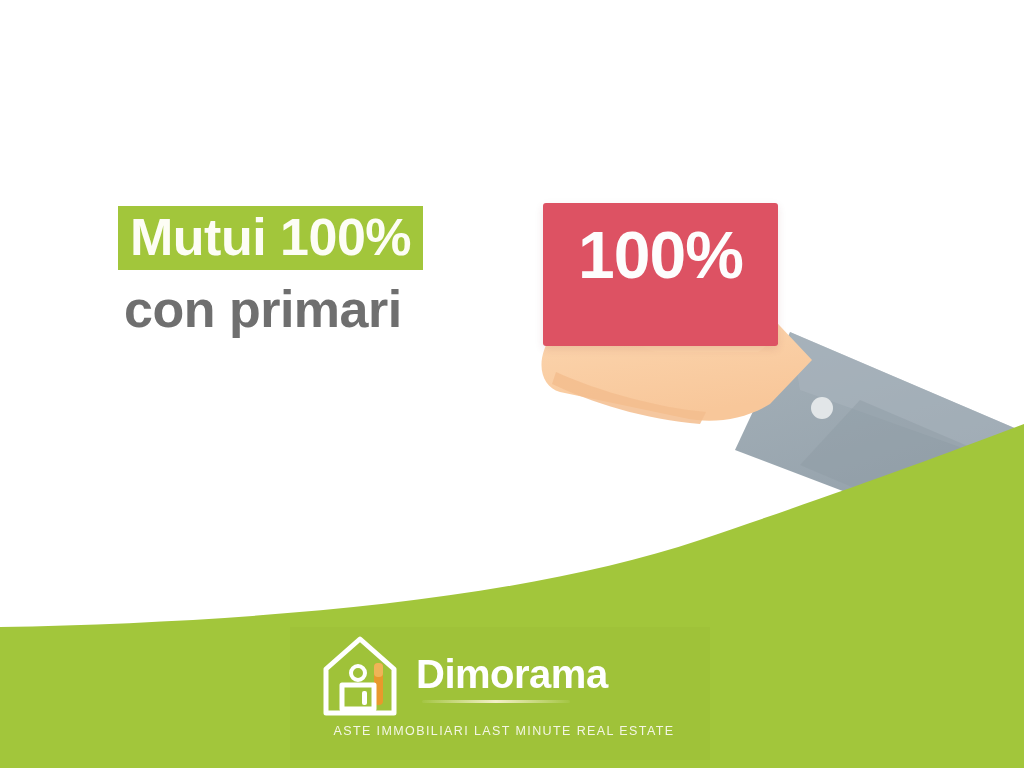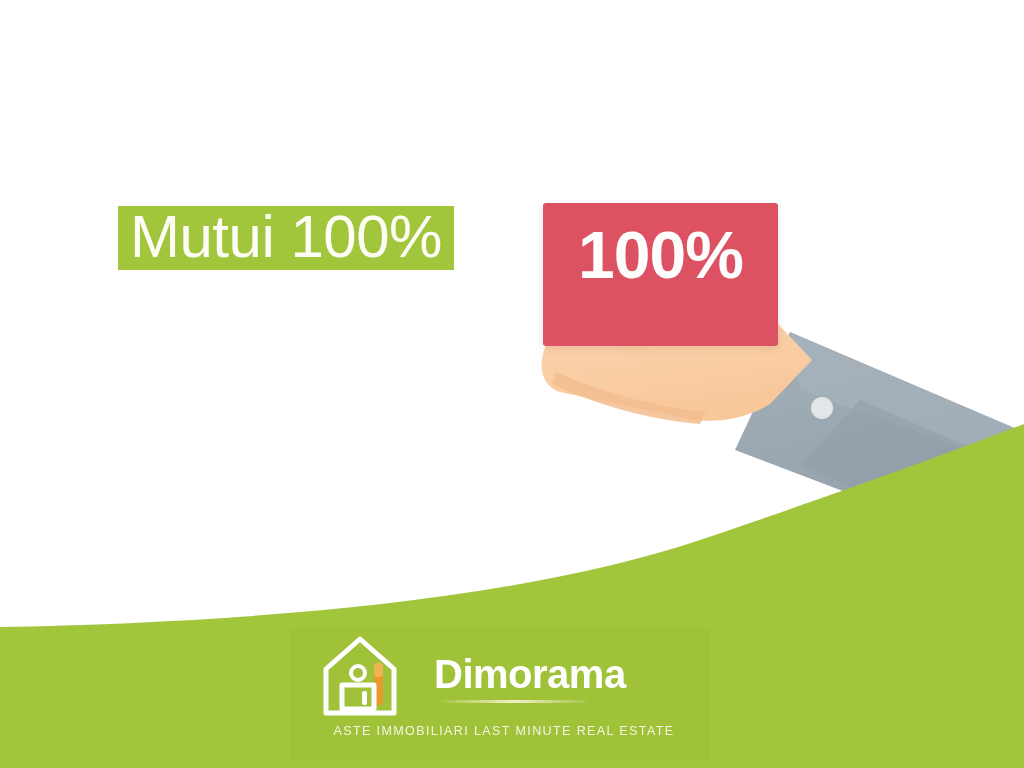--- a/index.html
+++ b/index.html
@@ -33,23 +33,23 @@
 
   
   .headline {
     position: absolute;
     left: 124px;
     top: 206px;
     width: 400px;
   }
   .headline-line {
     display: block;
-    font-size: 60px;
+    font-size: 52px;
     line-height: 54px;
-    font-weight: normal;
+    font-weight: bold;
     letter-spacing: -0.5px;
     color: #6f6f6f;
     white-space: nowrap;
   }
   .headline-line.highlight {
     display: inline-block;
     background: #a2c63b;
     color: #fdfdf5;
     padding: 6px 12px 8px 12px;
     margin-left: -6px;
@@ -106,21 +106,21 @@
     top: 6px;
     display: flex;
     align-items: center;
   }
   .logo-mark {
     width: 92px;
     height: 86px;
     flex: 0 0 auto;
   }
   .logo-words {
-    margin-left: 24px;
+    margin-left: 6px;
     padding-top: 4px;
   }
   .logo-name {
     display: block;
     font-size: 40px;
     line-height: 42px;
     font-weight: bold;
     color: #ffffff;
     letter-spacing: -0.5px;
   }
@@ -206,20 +206,21 @@
 
     <path d="M 0 627
              C 260 622, 520 600, 700 540
              C 830 496, 930 460, 1024 424
              L 1024 768 L 0 768 Z" fill="#a2c63b"></path>
   </svg>
 
   <div class="headline">
     <span class="headline-line highlight">Mutui 100%</span>
     <div class="headline-rest">
+      <span class="headline-line">con primari</span>
     </div>
   </div>
 
   <div class="promo-card">
     <span class="promo-card-value">100%</span>
   </div>
 
   <div class="logo-lockup">
     <div class="logo-panel"></div>
 

